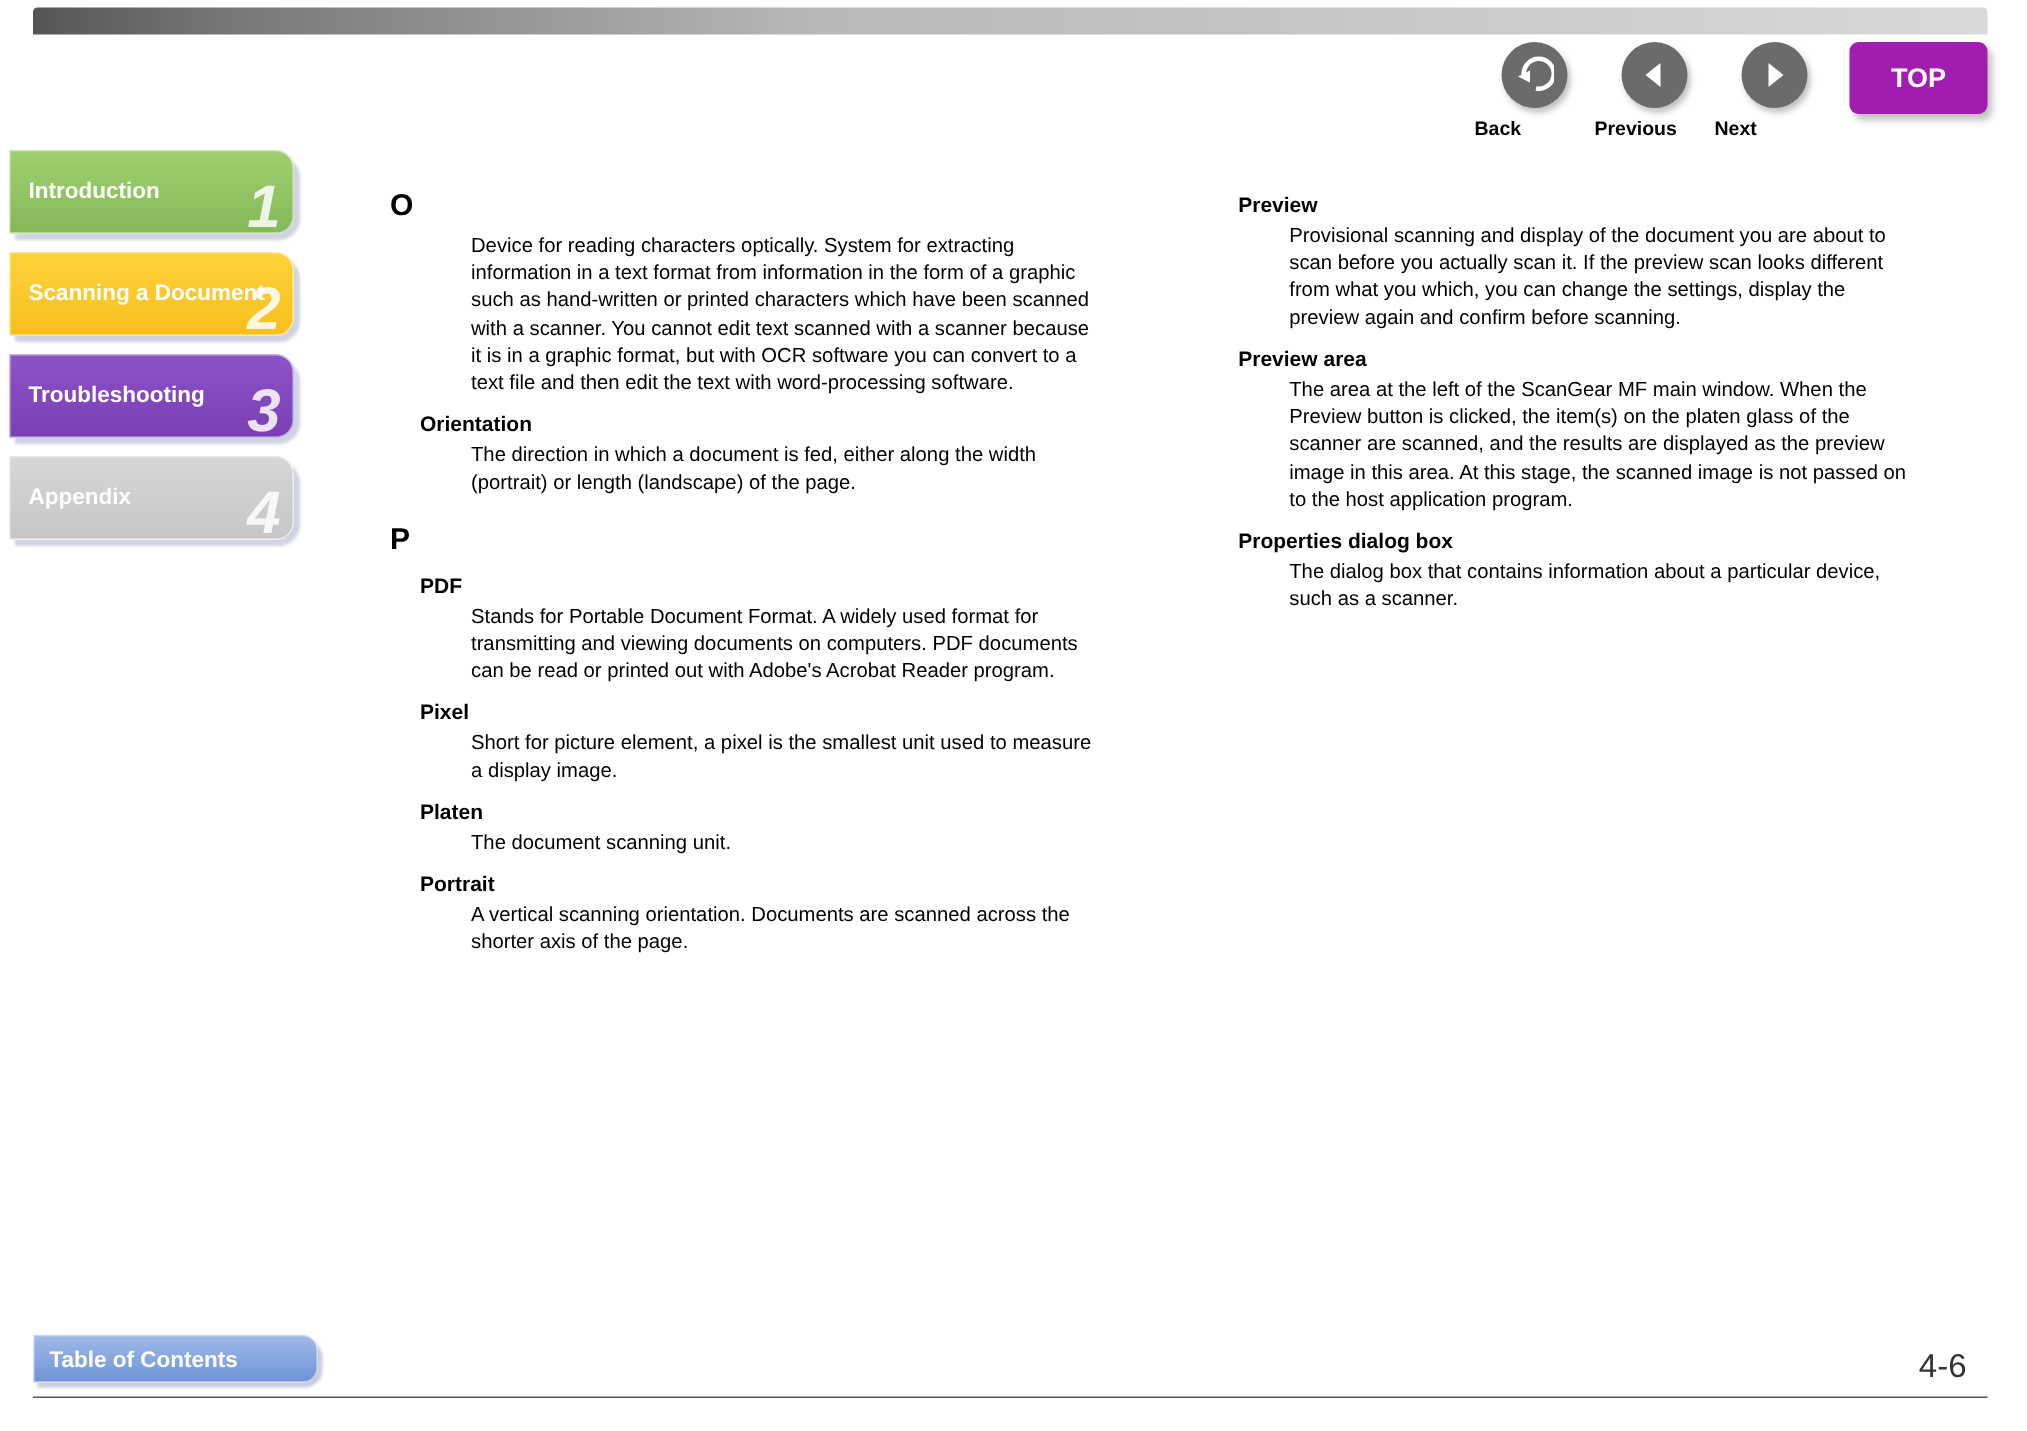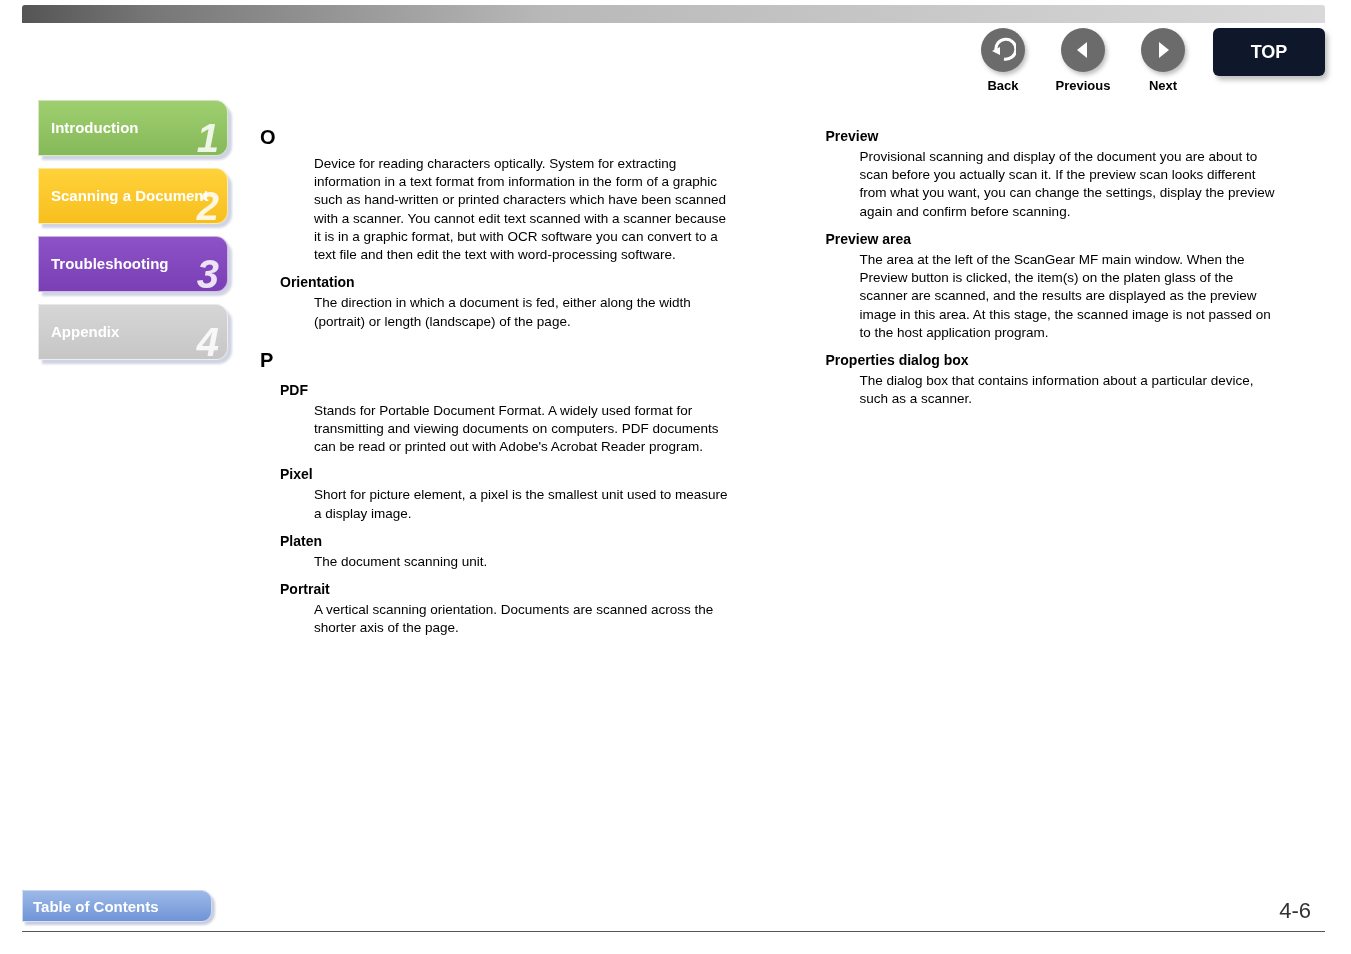--- a/index.html
+++ b/index.html
@@ -6,30 +6,30 @@
   html, body { width: 1351px; height: 954px; font-family: Arial, Helvetica, sans-serif; background: #fff; overflow: hidden; }
 
   .page { width: 1351px; height: 954px; position: relative; background: #fff; }
 
   .topbar { position: absolute; top: 0; left: 22px; right: 26px; height: 90px; }
   .greyband { position: absolute; top: 5px; left: 0; right: 0; height: 18px;
     background: linear-gradient(to right, #555 0%, #777 10%, #b8b8b8 40%, #d9d9d9 100%);
     border-top-left-radius: 3px; border-top-right-radius: 3px; }
 
   .navcluster { position: absolute; top: 28px; right: 0; display: flex; align-items: flex-start; }
-  .navbtn { width: 80px; text-align: center; }
+  .navbtn { width: 80px; }
   .navbtn .circle { width: 44px; height: 44px; border-radius: 50%; background: #6b6b6b;
     margin: 0 auto 6px; position: relative; box-shadow: 2px 3px 4px rgba(0,0,0,0.25); }
   .navbtn .circle svg { position: absolute; top: 50%; left: 50%; transform: translate(-50%,-50%); }
   .navlabel { font-size: 13px; font-weight: bold; color: #000; }
-  .topbtn { width: 112px; height: 48px; background: #0f172a; color: #fff; font-weight: bold;
+  .topbtn { width: 92px; height: 48px; background: #a21caf; color: #fff; font-weight: bold;
     font-size: 18px; display: flex; align-items: center; justify-content: center;
     border-radius: 6px; margin-left: 10px; box-shadow: 3px 4px 5px rgba(0,0,0,0.25); }
 
-  .sidebar { position: absolute; top: 100px; left: 38px; width: 190px; }
+  .sidebar { position: absolute; top: 100px; left: 6px; width: 190px; }
   .tab { position: relative; height: 56px; margin-bottom: 12px; }
   .tab .shadow { position: absolute; top: 4px; left: 4px; right: -4px; bottom: -4px;
     border-radius: 0 14px 14px 0; background: rgba(100,110,160,0.3); filter: blur(1px); }
   .tab .face { position: absolute; inset: 0; border-radius: 0 12px 12px 0;
     border: 1px solid rgba(255,255,255,0.6); display: flex; align-items: center;
     padding: 0 12px; color: #fff; font-weight: bold; font-size: 15px; line-height: 1.15; }
   .tab .num { position: absolute; right: 8px; bottom: -6px; font-size: 40px; font-weight: bold;
     font-style: italic; color: rgba(255,255,255,0.85); }
   .tab-intro .face     { background: linear-gradient(#9fcf6f,#86b95a); }
   .tab-scan .face      { background: linear-gradient(#ffd23a,#f7bf1e); }
@@ -141,21 +141,21 @@
       <div class="term">Pixel</div>
       <div class="def">Short for picture element, a pixel is the smallest unit used to measure a display image.</div>
       <div class="term">Platen</div>
       <div class="def">The document scanning unit.</div>
       <div class="term">Portrait</div>
       <div class="def">A vertical scanning orientation. Documents are scanned across the shorter axis of the page.</div>
     </div>
 
     <div class="col">
       <div class="term" style="margin-left:0;">Preview</div>
-      <div class="def" style="margin-left:34px;">Provisional scanning and display of the document you are about to scan before you actually scan it. If the preview scan looks different from what you want, you can change the settings, display the preview again and confirm before scanning.</div>
+      <div class="def" style="margin-left:34px;">Provisional scanning and display of the document you are about to scan before you actually scan it. If the preview scan looks different from what you which, you can change the settings, display the preview again and confirm before scanning.</div>
       <div class="term" style="margin-left:0;">Preview area</div>
       <div class="def" style="margin-left:34px;">The area at the left of the ScanGear MF main window. When the Preview button is clicked, the item(s) on the platen glass of the scanner are scanned, and the results are displayed as the preview image in this area. At this stage, the scanned image is not passed on to the host application program.</div>
       <div class="term" style="margin-left:0;">Properties dialog box</div>
       <div class="def" style="margin-left:34px;">The dialog box that contains information about a particular device, such as a scanner.</div>
     </div>
   </div>
 
   <div class="bottomlinks">
     <div class="linkbtn">
       <div class="shadow"></div>

